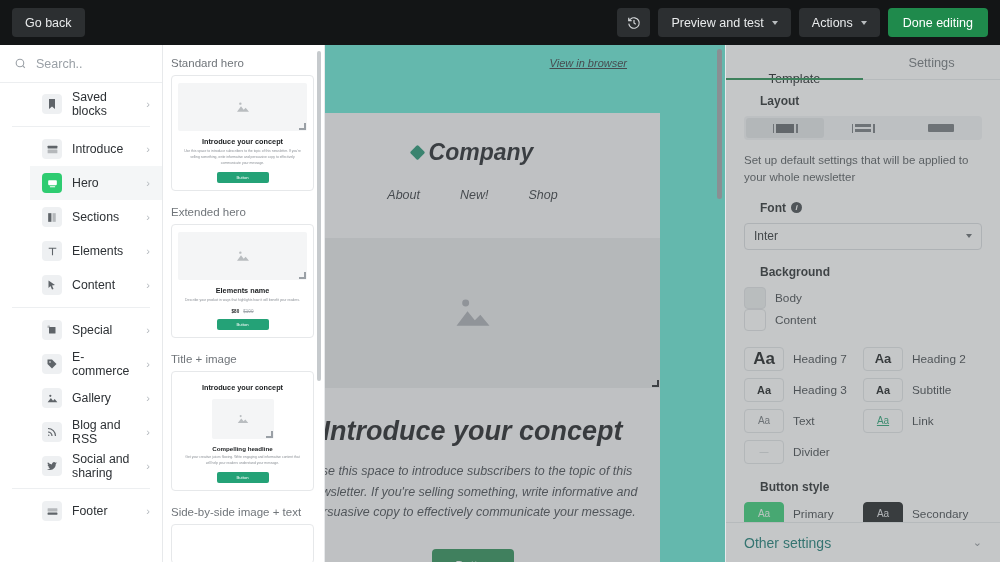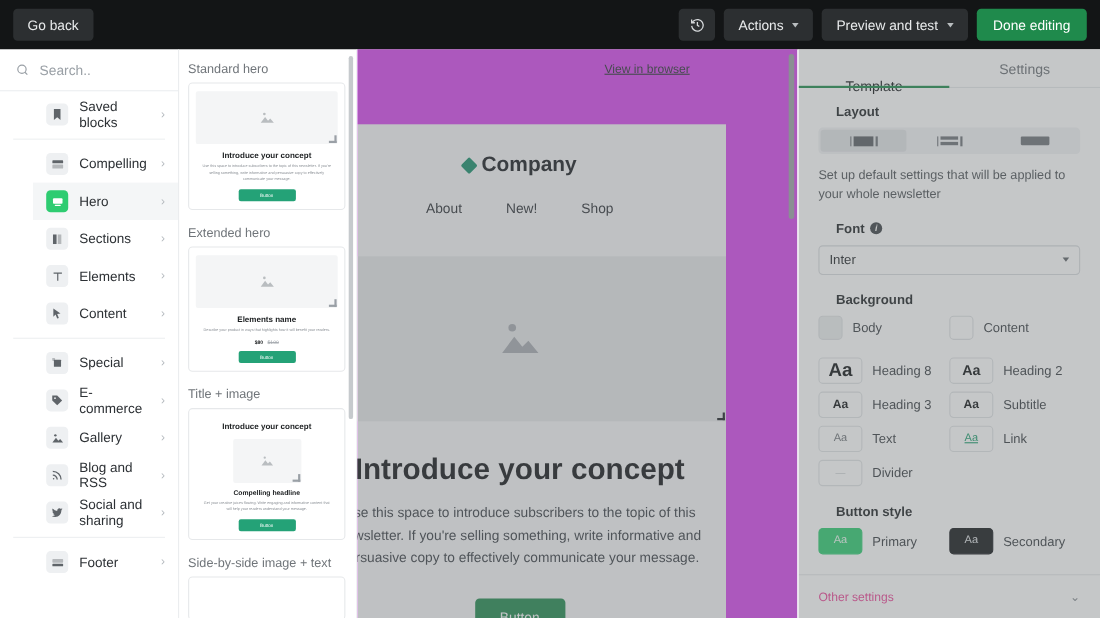--- a/index.html
+++ b/index.html
@@ -92,33 +92,33 @@
     display: flex; align-items: center; justify-content: center;
     color: #fff; font-size: 4.2px;
   }
   .blk-scroll {
     position: absolute; right: 3px; top: 6px; width: 4px; height: 330px;
     background: #c6cacd; border-radius: 2px;
   }
 
   
   .canvas {
-    flex: 1; position: relative; background: #d946ef; overflow: hidden;
+    flex: 1; position: relative; background: #5eead4; overflow: hidden; font-style: italic;
   }
   .canvas-inner { position: absolute; inset: 0; overflow: hidden; }
   .view-browser {
     position: absolute; top: 12px; right: 98px; font-size: 11px;
     color: #2b2f33; text-decoration: underline; cursor: pointer;
   }
   .mail {
     position: absolute; top: 68px; left: -40px; width: 375px;
     background: #fafafa; padding: 26px 0 30px 0;
   }
   .mail-logo {
-    text-align: center; font-size: 19px; font-weight: bold; color: #16191c;
+    text-align: center; font-size: 23px; font-weight: bold; color: #16191c;
     display: flex; align-items: center; justify-content: center; gap: 6px;
   }
   .diamond {
     width: 11px; height: 11px; background: #15906a; transform: rotate(45deg);
     border-radius: 1.5px; display: inline-block;
   }
   .mail-nav {
     display: flex; justify-content: center; gap: 40px; margin-top: 22px;
     font-size: 12.5px; color: #2b2f33;
   }
@@ -187,21 +187,21 @@
     font-size: 8px; display: inline-flex; align-items: center; justify-content: center;
     font-weight: bold; font-style: italic;
   }
   .select {
     height: 27px; border: 1px solid #d9dcdf; border-radius: 4px; display: flex;
     align-items: center; justify-content: space-between; padding: 0 9px;
     font-size: 12px; color: #25292c; margin-bottom: 15px; cursor: pointer;
   }
   .sel-caret { width: 0; height: 0; border-left: 3.5px solid transparent;
                border-right: 3.5px solid transparent; border-top: 4px solid #5f6469; }
-  .bg-row { display: flex; margin-bottom: 16px; }
+  .bg-row { display: flex; margin-bottom: 16px; flex-direction: column; }
   .bg-item { flex: 1; display: flex; align-items: center; gap: 9px; cursor: pointer; }
   .swatch-box { width: 22px; height: 22px; border-radius: 4px; border: 1px solid #dfe2e4; }
   .bg-name { font-size: 11.8px; color: #3a3f44; }
   .style-grid { display: grid; grid-template-columns: 1fr 1fr; row-gap: 7px; margin-bottom: 16px; }
   .style-item { display: flex; align-items: center; gap: 9px; cursor: pointer; }
   .aa {
     width: 40px; height: 24px; border: 1px solid #e1e4e6; border-radius: 4px;
     display: flex; align-items: center; justify-content: center; color: #111416;
     background: #fff; overflow: hidden;
   }
@@ -214,21 +214,21 @@
   .aa.div { font-size: 9px; color: #c9cdd0; }
   .aa.primary { background: #2ecc71; border-color: #2ecc71; color: #eafaf0; font-size: 10px; }
   .aa.secondary { background: #16191c; border-color: #16191c; color: #dfe2e4; font-size: 10px; }
   .style-name { font-size: 11.8px; color: #3a3f44; }
   .btn-grid { display: grid; grid-template-columns: 1fr 1fr; margin-bottom: 14px; }
   .rp-foot {
     border-top: 1px solid #e7e9eb; height: 40px; flex: 0 0 40px;
     display: flex; align-items: center; justify-content: space-between;
     padding: 0 18px; cursor: pointer;
   }
-  .rp-foot-lbl { font-size: 11px; color: #ec4899; }
+  .rp-foot-lbl { font-size: 14px; color: #0f766e; }
   .chev-d { color: #8b9096; font-size: 11px; }
   .rp-dim { position: absolute; inset: 0; background: rgba(110,114,118,0.40); pointer-events: none; }
 </style>
 </head>
 <body>
 
 <div class="app">
 
   <div class="topbar">
     <div class="tb-left">
@@ -238,25 +238,25 @@
     </div>
     <div class="tb-right">
       <button class="btn-dark icon-only">
         <svg width="14" height="14" viewBox="0 0 24 24" fill="none" stroke="#d5d8da" stroke-width="2">
           <path d="M3 3v5h5"></path>
           <path d="M3.05 13A9 9 0 1 0 6 5.3L3 8"></path>
           <path d="M12 7v5l3 2"></path>
         </svg>
       </button>
       <button class="btn-dark">
-        <span>Actions</span>
+        <span>Preview and test</span>
         <span class="caret"></span>
       </button>
       <button class="btn-dark">
-        <span>Preview and test</span>
+        <span>Actions</span>
         <span class="caret"></span>
       </button>
       <button class="btn-green">
         <span>Done editing</span>
       </button>
     </div>
   </div>
 
   <div class="body">
 
@@ -283,21 +283,21 @@
 
         <div class="side-div"></div>
 
         <div class="side-item">
           <span class="si-icon">
             <svg width="13" height="13" viewBox="0 0 24 24" fill="#5f6469">
               <rect x="3" y="5" width="18" height="5" rx="1"></rect>
                 <rect x="3" y="12" width="18" height="7" rx="1" opacity=".4"></rect>
             </svg>
           </span>
-          <span class="si-label">Compelling</span>
+          <span class="si-label">Introduce</span>
           <span class="si-chev">›</span>
         </div>
 
         <div class="side-item active">
           <span class="si-icon green">
             <svg width="13" height="13" viewBox="0 0 24 24" fill="#ffffff">
               <rect x="4" y="6" width="16" height="9" rx="1.5"></rect>
                 <rect x="7" y="17" width="10" height="2" rx="1"></rect>
             </svg>
           </span>
@@ -550,21 +550,21 @@
           </div>
           <div class="bg-item">
             <span class="swatch-box" style="background:#ffffff"></span>
             <span class="bg-name">Content</span>
           </div>
         </div>
 
         <div class="style-grid">
           <div class="style-item">
             <span class="aa h1">Aa</span>
-            <span class="style-name">Heading 8</span>
+            <span class="style-name">Heading 7</span>
           </div>
           <div class="style-item">
             <span class="aa h2">Aa</span>
             <span class="style-name">Heading 2</span>
           </div>
           <div class="style-item">
             <span class="aa h3">Aa</span>
             <span class="style-name">Heading 3</span>
           </div>
           <div class="style-item">

